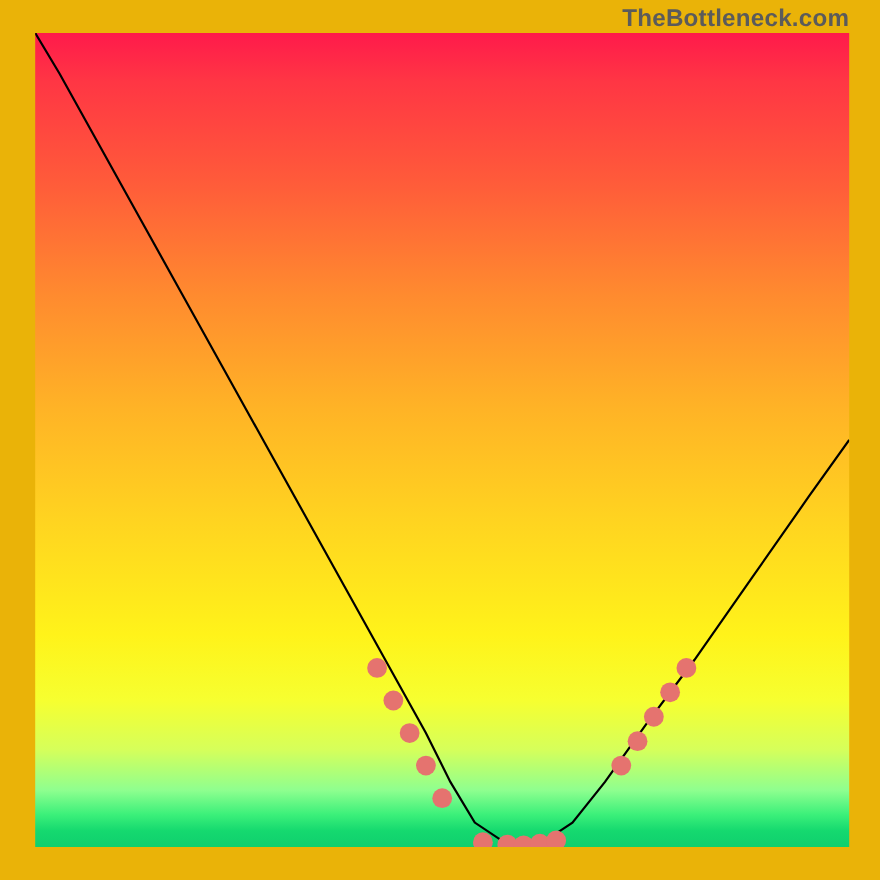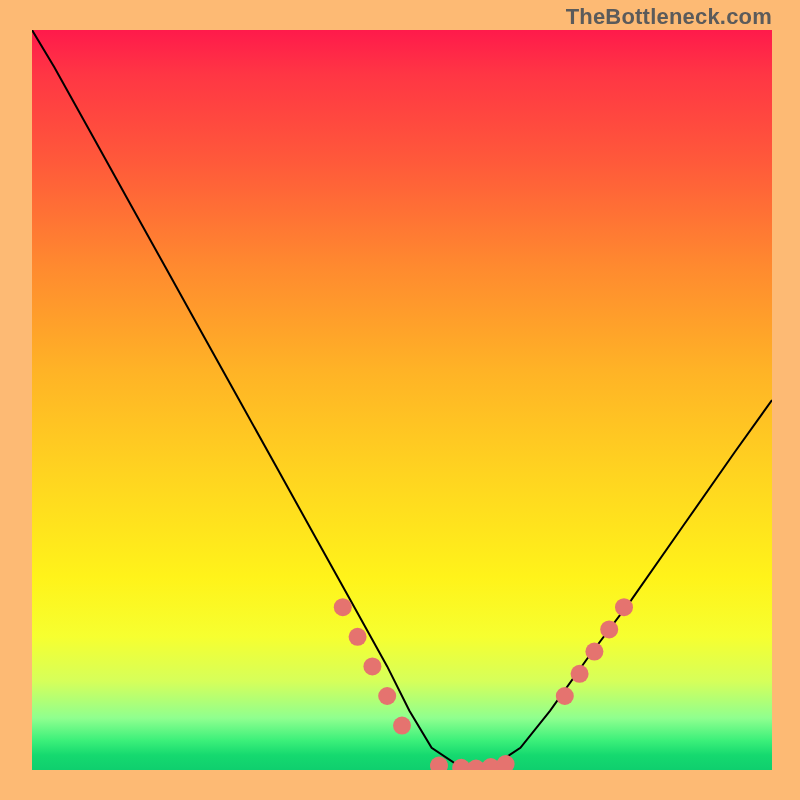--- a/index.html
+++ b/index.html
@@ -9,21 +9,21 @@
     height: 800px;
     background: #000;
     overflow: hidden;
   }
   .frame {
     position: absolute;
     left: 0;
     top: 0;
     width: 800px;
     height: 800px;
-    background: #fdba74;
+    background: #eab308;
   }
   .plot {
     position: absolute;
     left: 32px;
     top: 30px;
     width: 740px;
     height: 740px;
     background: linear-gradient(to bottom,
       #ff1a4b 0%,
       #ff3644 6%,

